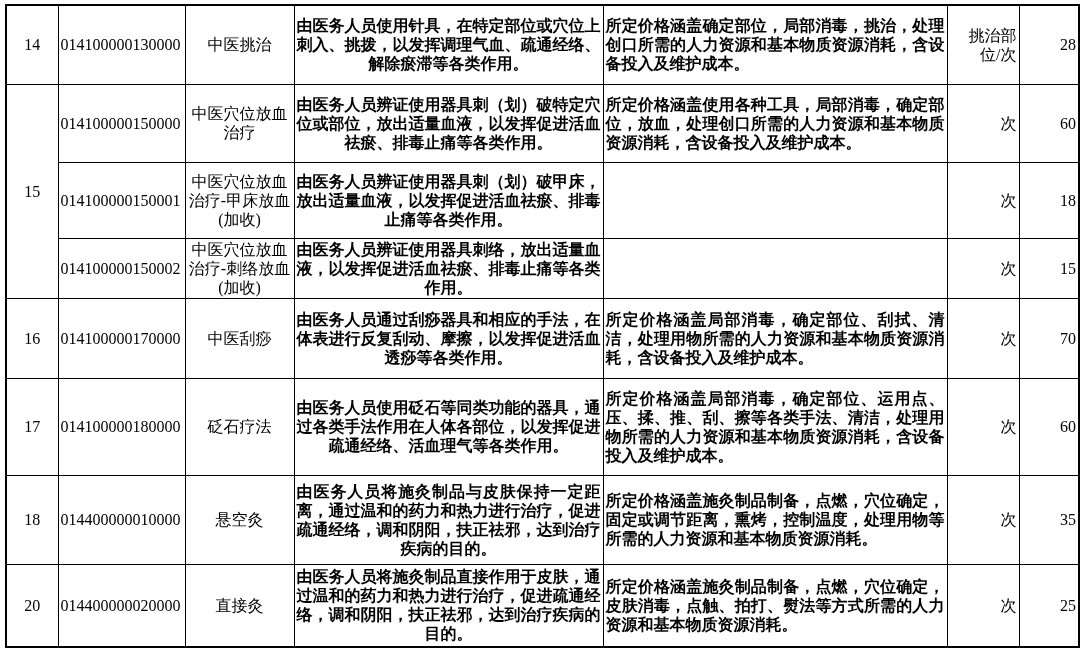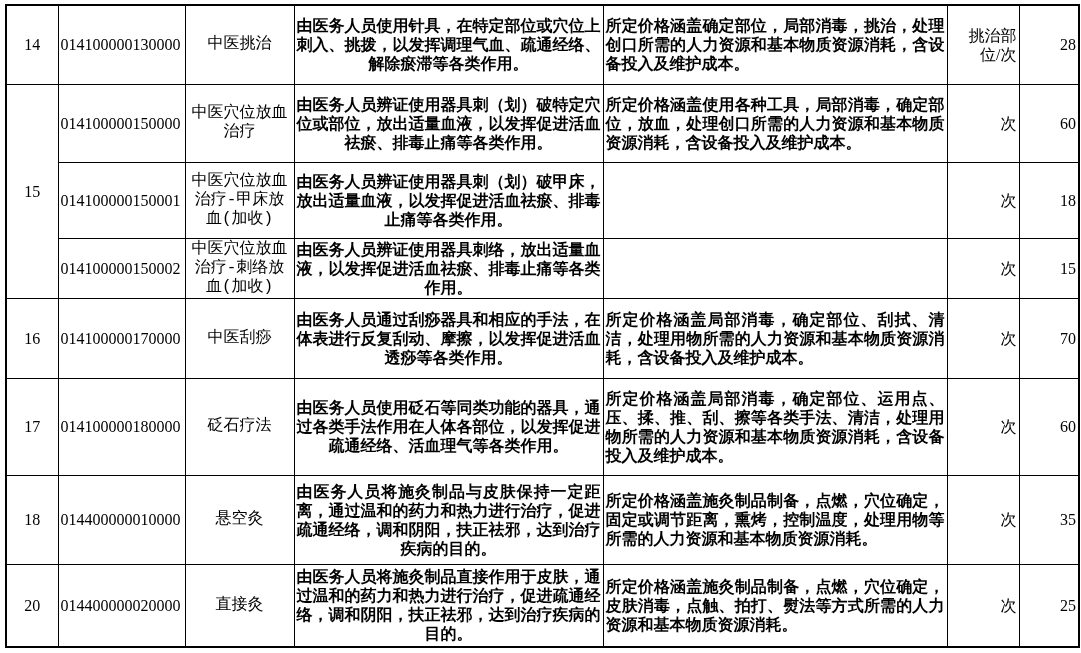--- a/index.html
+++ b/index.html
@@ -29,21 +29,21 @@
     border: 2px solid #000000;
   }
   table.price-table td {
     border: 1px solid #000000;
     vertical-align: middle;
     padding: 1px 2px;
     overflow: hidden;
   }
   td.seq   { text-align: center; }
   td.code  { text-align: left; letter-spacing: 0px; }
-  td.name  { text-align: center; font-family: Liberation Mono, monospace; }
+  td.name  { text-align: center; }
   td.desc  { text-align: justify; text-align-last: center; padding: 1px 3px; font-weight: bold; }
   td.cov   { text-align: justify; text-align-last: left; padding: 1px 3px; font-weight: bold; }
   td.unit  { text-align: right; margin-top: 31px; }
   td.price { text-align: right; }
   tr.h-r14  { height: 79px; }
   tr.h-r15a { height: 78px; }
   tr.h-r15b { height: 76px; }
   tr.h-r15c { height: 58px; }
   tr.h-r16  { height: 80px; }
   tr.h-r17  { height: 97px; }

